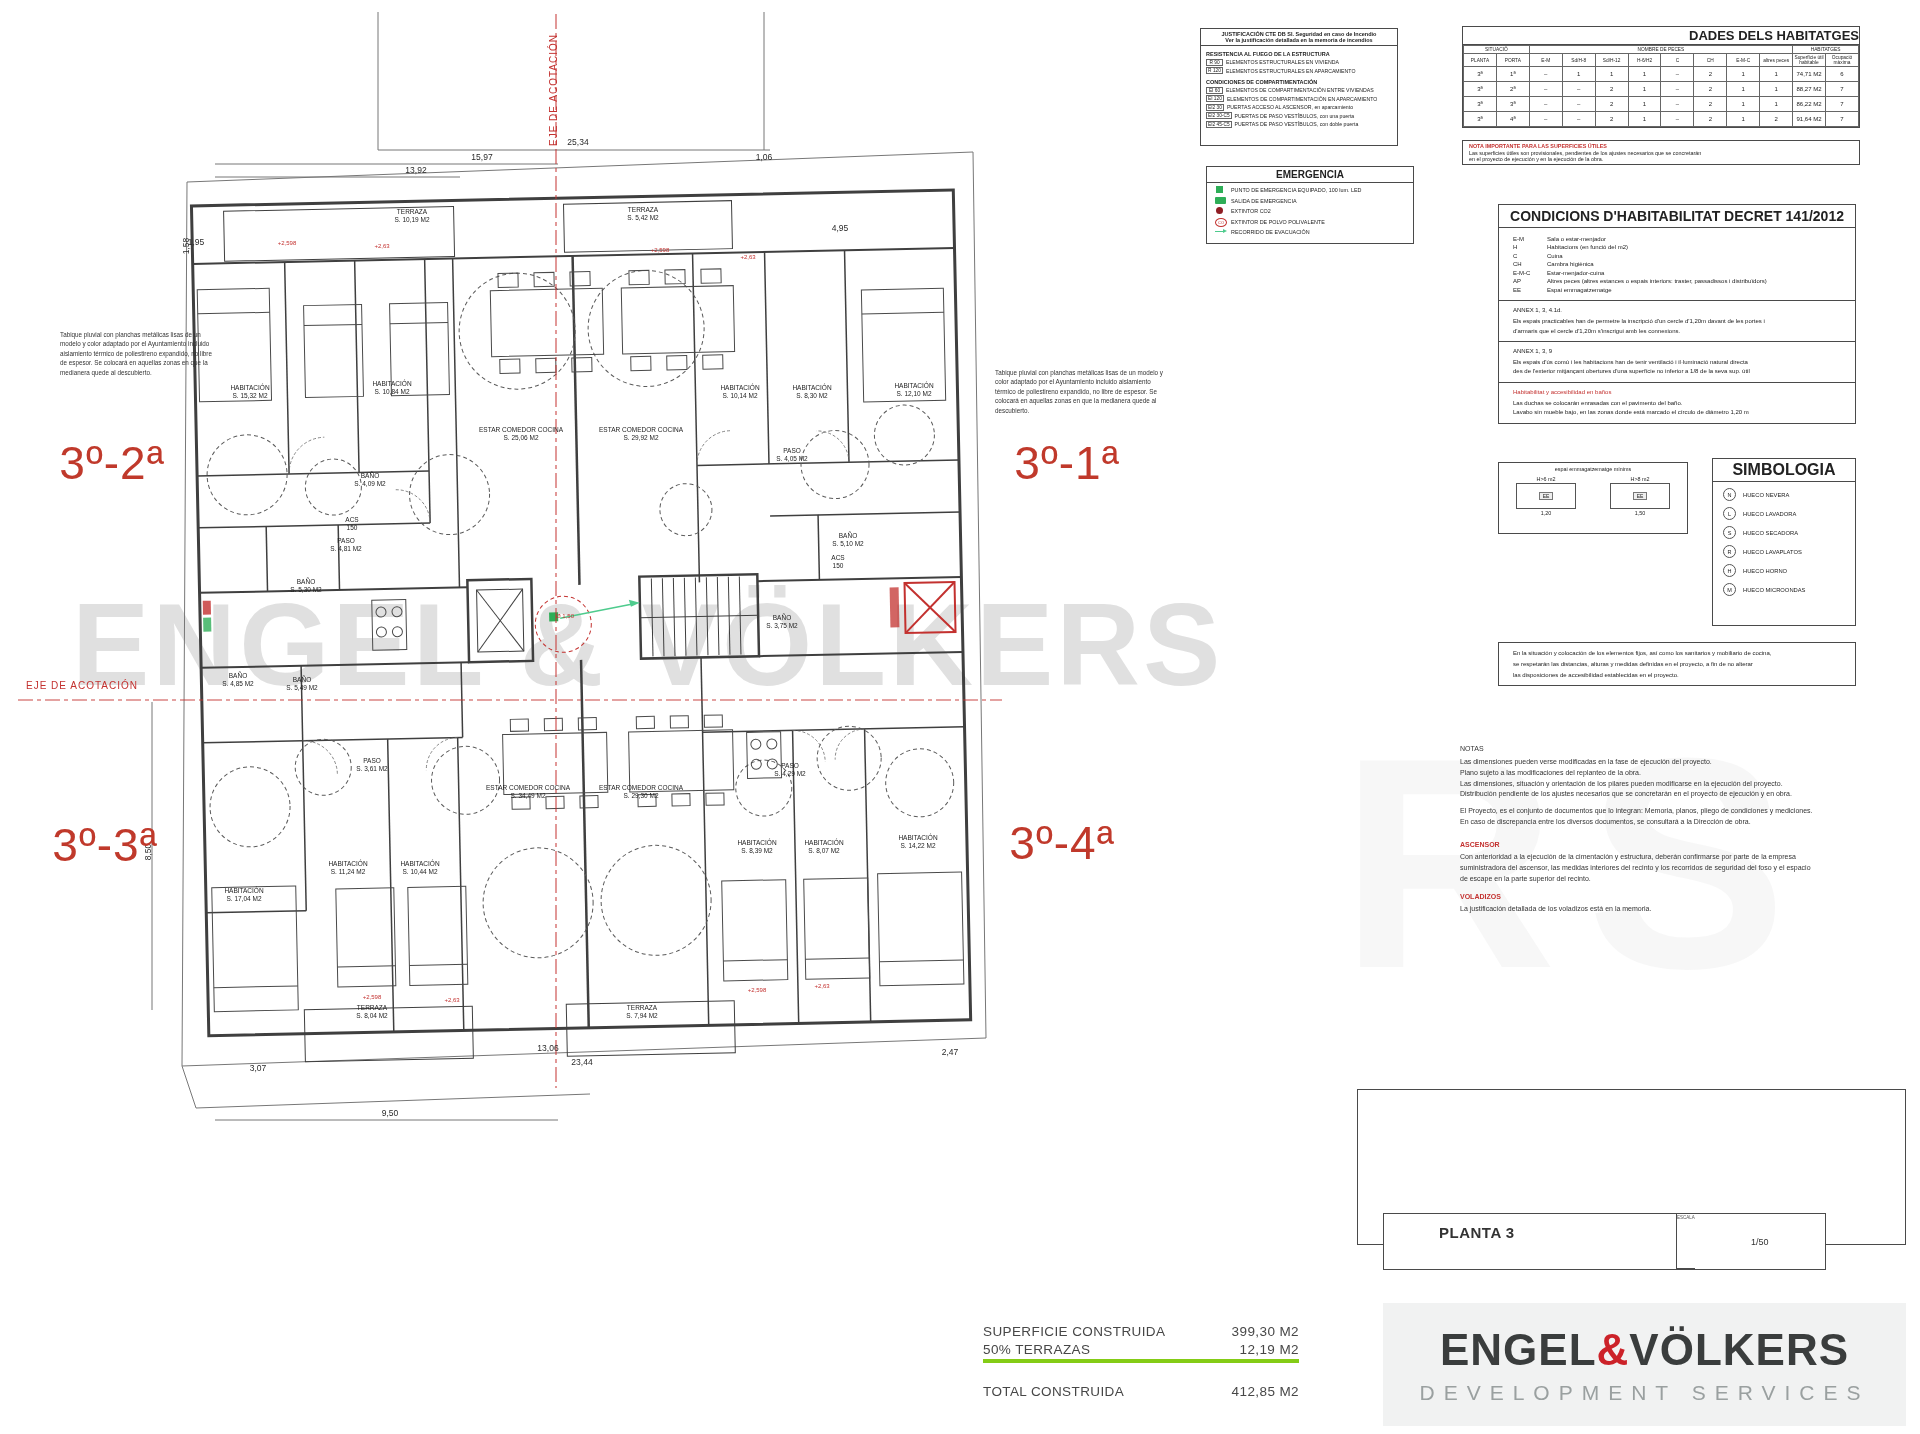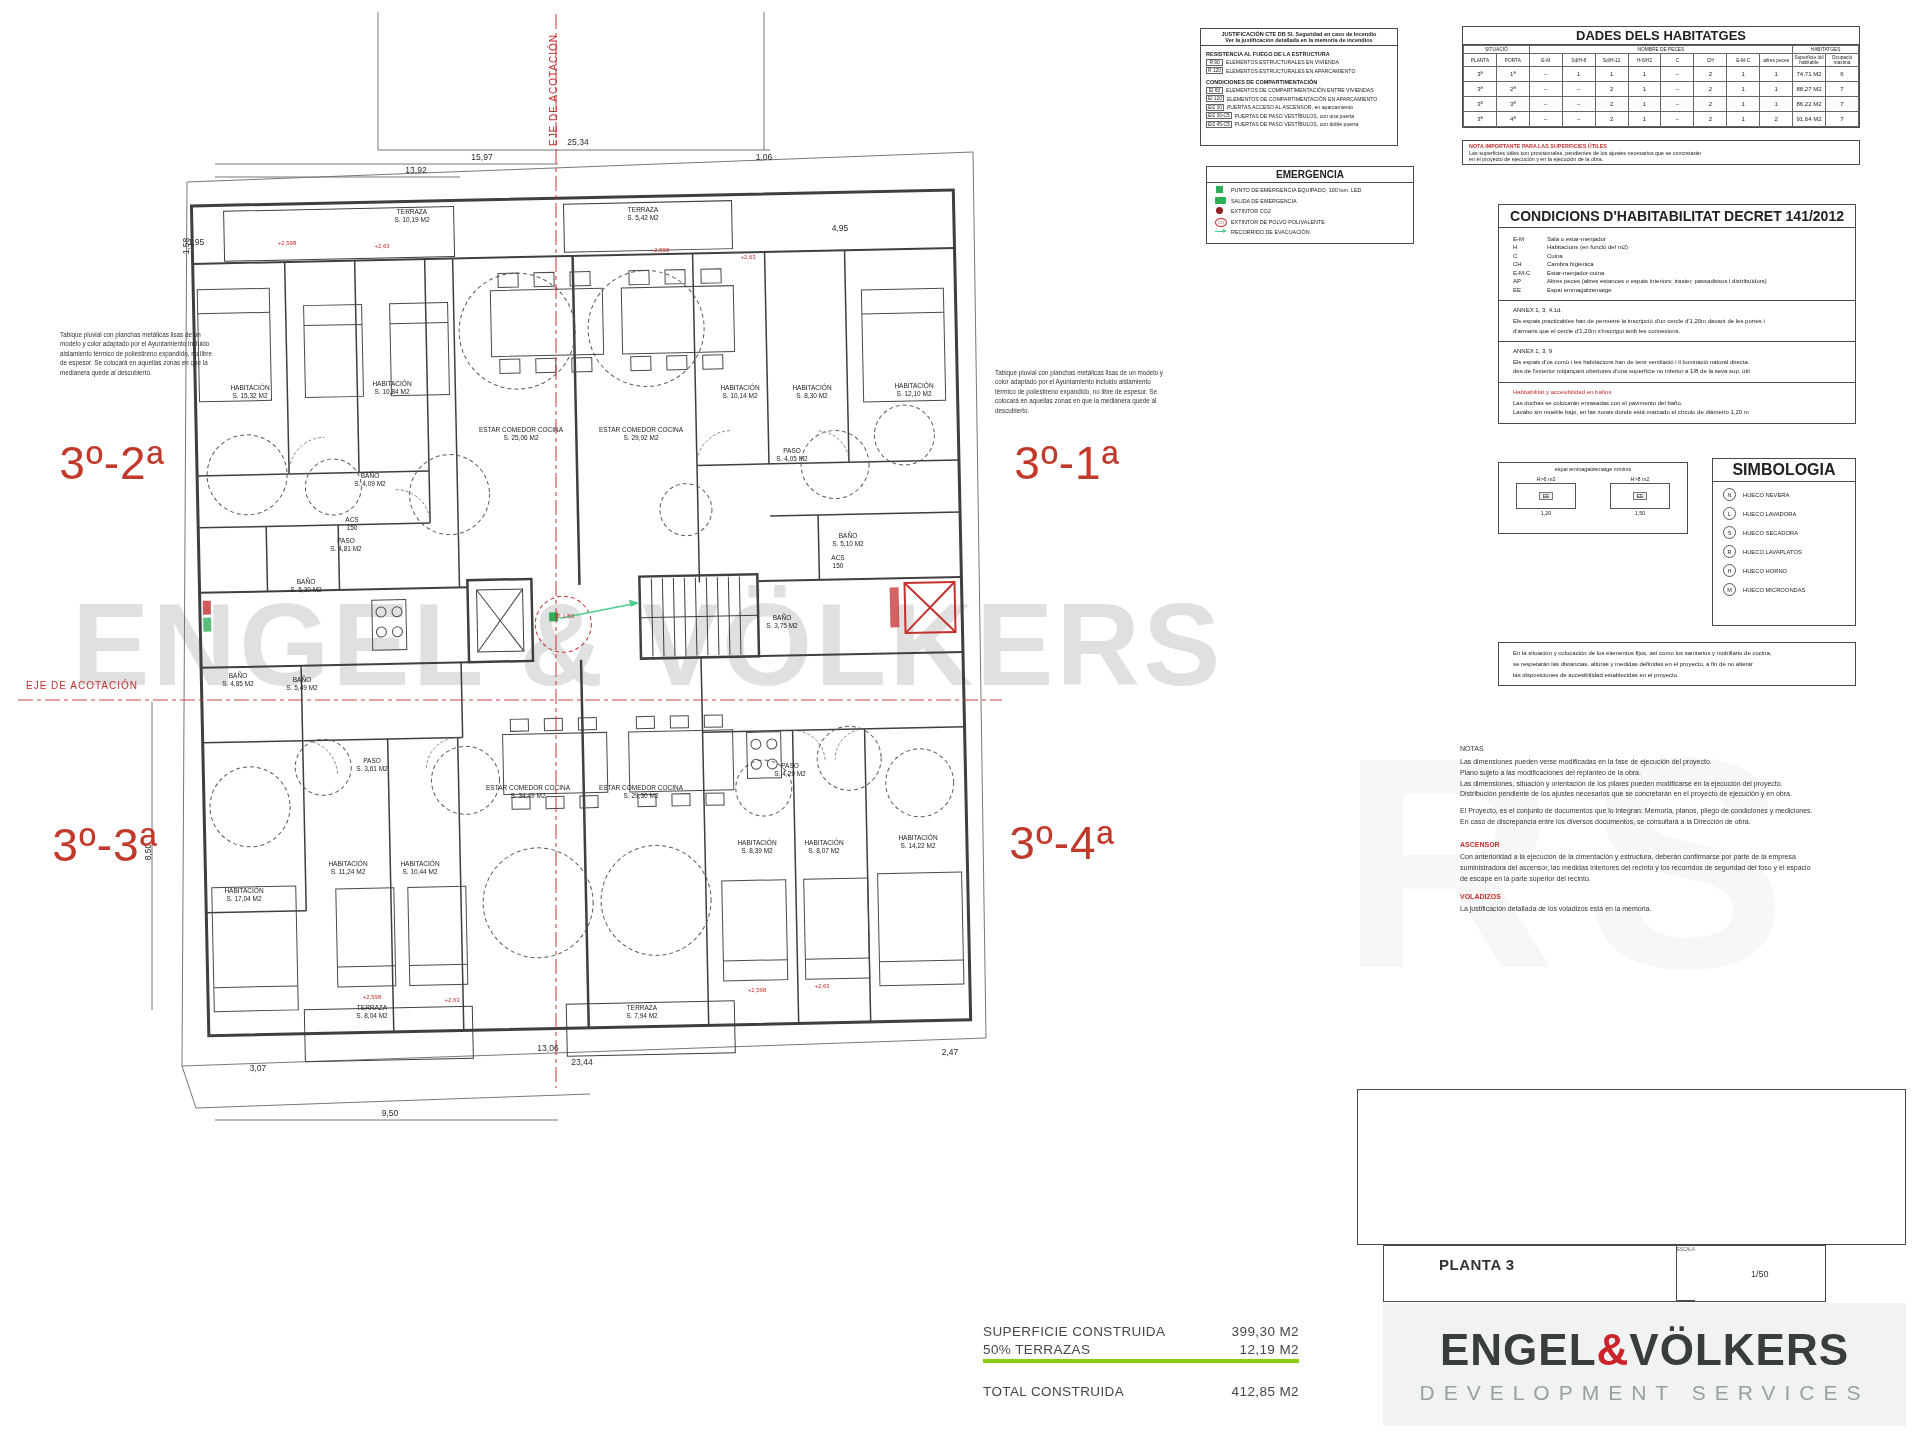--- a/index.html
+++ b/index.html
@@ -32,21 +32,21 @@
   
   #just{left:1200px;top:28px;width:198px;min-height:118px;font-size:5.5px;padding-bottom:4px}
   #just .jt{font-size:5.5px;font-weight:bold;text-align:center;border-bottom:1px solid #4a4a4a;padding:2px 2px}
   .jrow{display:flex;gap:3px;margin:1.5px 5px;align-items:center}
   .jhead{margin:5px 5px 1px;font-weight:bold}
   .jtag{border:1px solid #666;padding:0 1px;min-width:13px;text-align:center;font-size:4.8px;flex:none}
   .jlbl{font-size:5.2px}
 
   
   #dades{left:1462px;top:26px;width:398px}
-  #dades .tt{font-size:13px;font-weight:bold;text-align:center;padding:1px 0;border-bottom:1px solid #4a4a4a}
+  #dades .tt{font-size:13px;font-weight:bold;text-align:right;padding:1px 0;border-bottom:1px solid #4a4a4a}
   #dades table{width:100%;border-collapse:collapse;table-layout:fixed}
   #dades th,#dades td{border:1px solid #666;text-align:center;padding:1px 0}
   #dades th{font-size:4.8px;font-weight:normal}
   #dades td{font-size:6px;height:12px}
   #dnota{left:1462px;top:140px;width:398px;padding:2px 6px;font-size:5.4px}
   #dnota .nt{color:#c3312f;font-weight:bold;margin-bottom:1px}
 
   
   #emerg{left:1206px;top:166px;width:208px;min-height:78px;padding-bottom:4px}
   #emerg .bt{font-size:10px;font-weight:bold;text-align:center;border-bottom:1px solid #4a4a4a;padding:2px 0;margin-bottom:3px}
@@ -100,21 +100,21 @@
   #vol{left:1460px;top:892px;width:430px}
   .rh{color:#c3312f;font-weight:bold;margin-bottom:1px}
 
   
   #areas{position:absolute;left:983px;top:1322px;width:316px;z-index:12}
   .arow{display:flex;justify-content:space-between;font-size:13.5px;color:#474747;letter-spacing:.4px;padding:1.5px 0}
   .arow.total{border-top:4px solid #84cc16;margin-top:1px;padding-top:21px}
 
   
   #tb-empty{left:1357px;top:1089px;width:549px;height:156px}
-  #tb-title{left:1383px;top:1245px;width:443px;height:57px;display:flex}
+  #tb-title{left:1383px;top:1213px;width:443px;height:57px;display:flex}
   #tb-title .pn{flex:1;font-size:15px;font-weight:bold;color:#333;padding:10px 0 0 55px;letter-spacing:.5px}
   #tb-title .esc{flex:none;width:148px;border-left:1px solid #4a4a4a;display:flex;flex-direction:row}
   #tb-title .esc .el{font-size:4.5px;text-align:center;border-bottom:1px solid #4a4a4a;padding:1px 0;color:#555}
   #tb-title .esc .ev{flex:1;display:flex;align-items:center;justify-content:center;font-size:9px;color:#333}
   #tb-logo{position:absolute;left:1383px;top:1303px;width:523px;height:123px;background:#f1f2f2;z-index:12;
            display:flex;flex-direction:column;align-items:center;justify-content:center}
   #tb-logo .l1{font-size:44px;font-weight:600;color:#3a3d3d;letter-spacing:1px}
   #tb-logo .l1 .amp{color:#cc2229}
   #tb-logo .l2{font-size:21px;color:#9aa0a0;letter-spacing:9px;margin-top:6px}
 </style>

